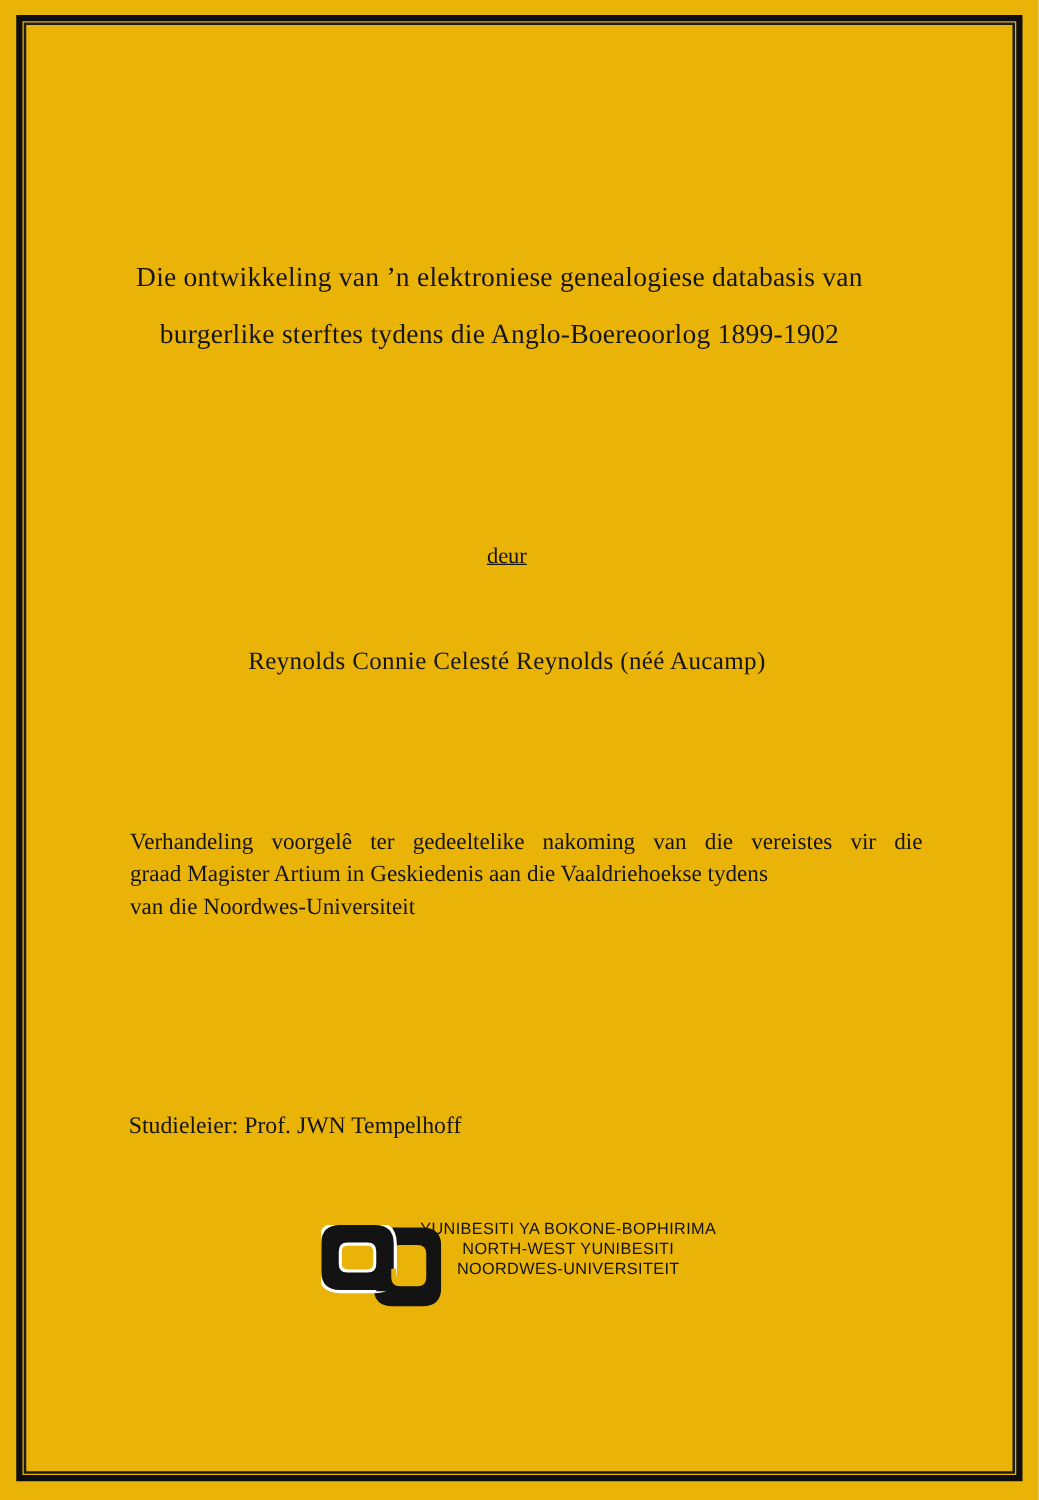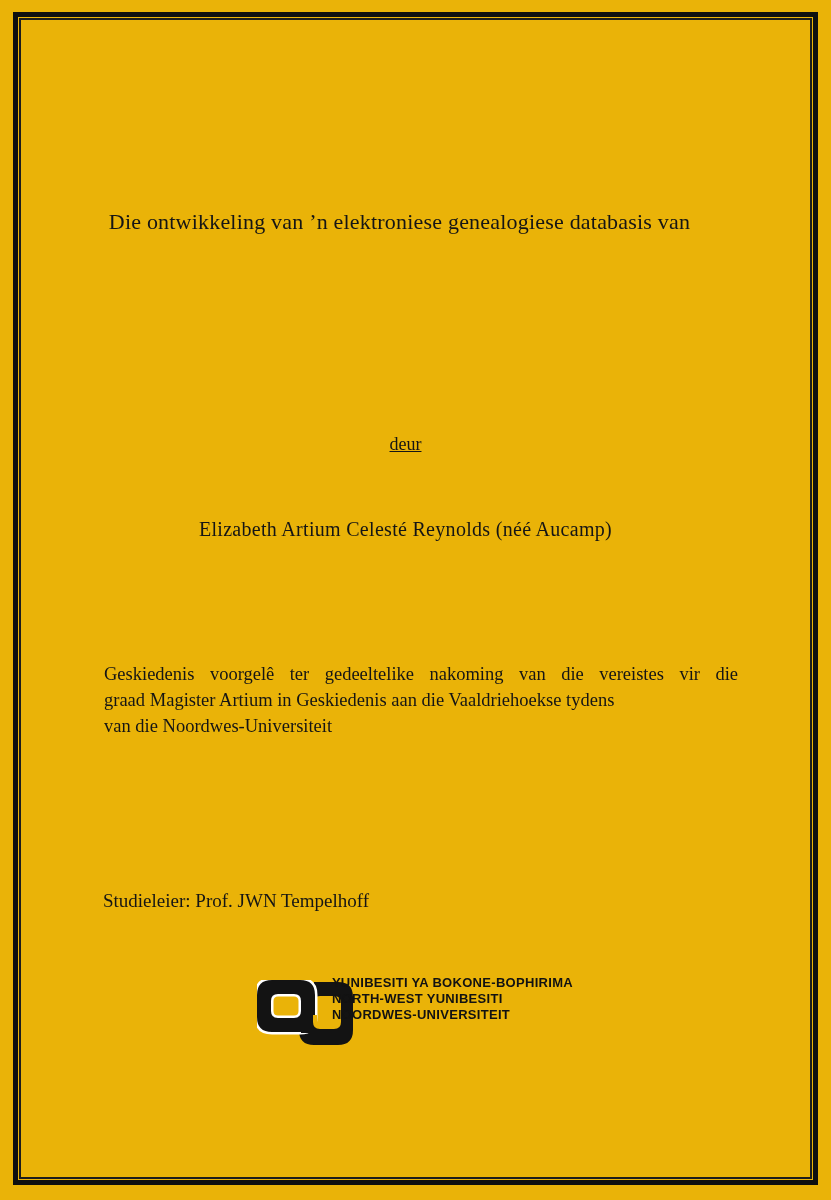--- a/index.html
+++ b/index.html
@@ -68,49 +68,50 @@
     text-align: center;
   }
   .logo-mark {
     position: absolute;
     top: 980px; left: 257px;
     width: 96px; height: 66px;
   }
   .logo-text {
     position: absolute;
     top: 975px; right: 258px;
-    text-align: left;
+    text-align: center;
     font-family: "Liberation Sans", "DejaVu Sans", sans-serif;
-    font-weight: bold;
+    font-weight: normal;
     font-size: 13px;
     line-height: 16px;
     letter-spacing: 0.3px;
     color: #121212;
     white-space: nowrap;
   }
 </style>
 </head>
 <body>
 
 <div class="page">
 
   <div class="frame-outer">
     <div class="frame-inner"></div>
   </div>
 
   <div class="title-block">
     <div>Die ontwikkeling van ’n elektroniese genealogiese databasis van</div>
+    <div>burgerlike sterftes tydens die Anglo-Boereoorlog 1899-1902</div>
   </div>
 
   <div class="byline">deur</div>
 
-  <div class="author-line">Elizabeth Artium Celesté Reynolds (néé Aucamp)</div>
+  <div class="author-line">Reynolds Connie Celesté Reynolds (néé Aucamp)</div>
 
   <div class="submission-block">
-    <div class="sub-line1">Geskiedenis voorgelê ter gedeeltelike nakoming van die vereistes vir die</div>
+    <div class="sub-line1">Verhandeling voorgelê ter gedeeltelike nakoming van die vereistes vir die</div>
     <div><span>graad </span><span class="degree-italic">Magister Artium</span><span> in Geskiedenis aan die Vaaldriehoekse tydens</span></div>
     <div>van die Noordwes-Universiteit</div>
   </div>
 
   <div class="supervisor-block">
     <div>Studieleier: Prof. JWN Tempelhoff</div>
   </div>
 
   <svg class="logo-mark" viewBox="0 0 96 66" width="96" height="66" aria-hidden="true">
     <defs>

